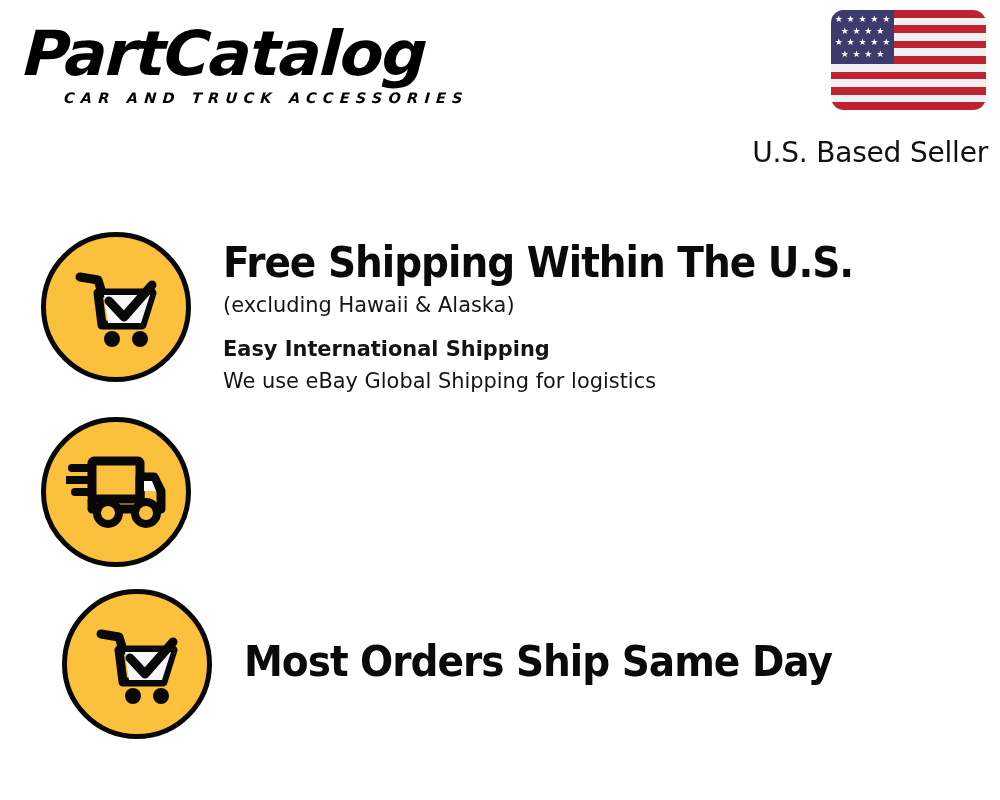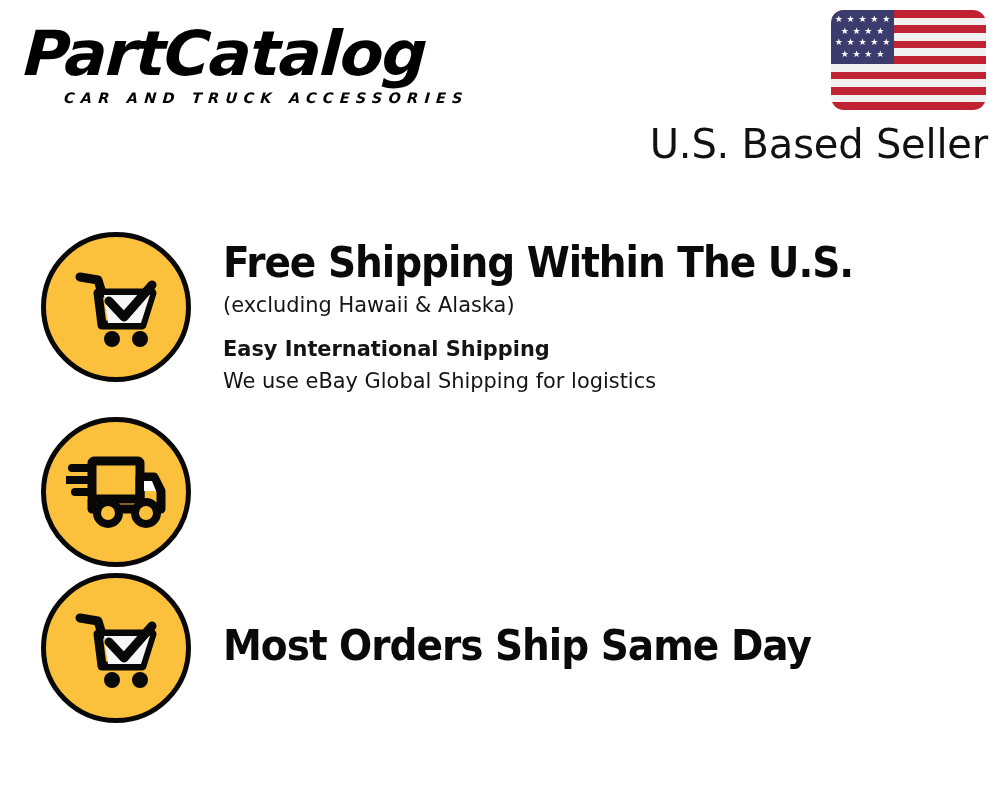--- a/index.html
+++ b/index.html
@@ -114,45 +114,45 @@
   }
   .flag .star-row.offset { padding: 0 6px; }
   .flag .star {
     color: #ffffff;
     font-size: 9px;
     line-height: 9px;
   }
   .seller-label {
     font-family: "DejaVu Sans", sans-serif;
     font-weight: normal;
-    font-size: 40px;
+    font-size: 28px;
     line-height: 38px;
     color: #111111;
-    margin-top: 15px;
+    margin-top: 24px;
     white-space: nowrap;
     letter-spacing: -0.2px;
   }
 
   
   .features {
     position: absolute;
     top: 232px;
     left: 0;
     width: 1000px;
   }
   .feature-row {
     position: absolute;
     left: 0;
     width: 804px;
     display: flex;
     align-items: flex-start;
   }
   .feature-row.row-1 { top: 0px; }
   .feature-row.row-2 { top: 185px; }
-  .feature-row.row-3 { top: 341px; }
+  .feature-row.row-3 { top: 357px; padding-left: 21px; }
 
   .icon-badge {
     flex: 0 0 auto;
     width: 150px;
     height: 150px;
     margin-left: 41px;
     border-radius: 50%;
     background: #FBC13C;
     border: 5px solid #080808;
     box-sizing: border-box;

